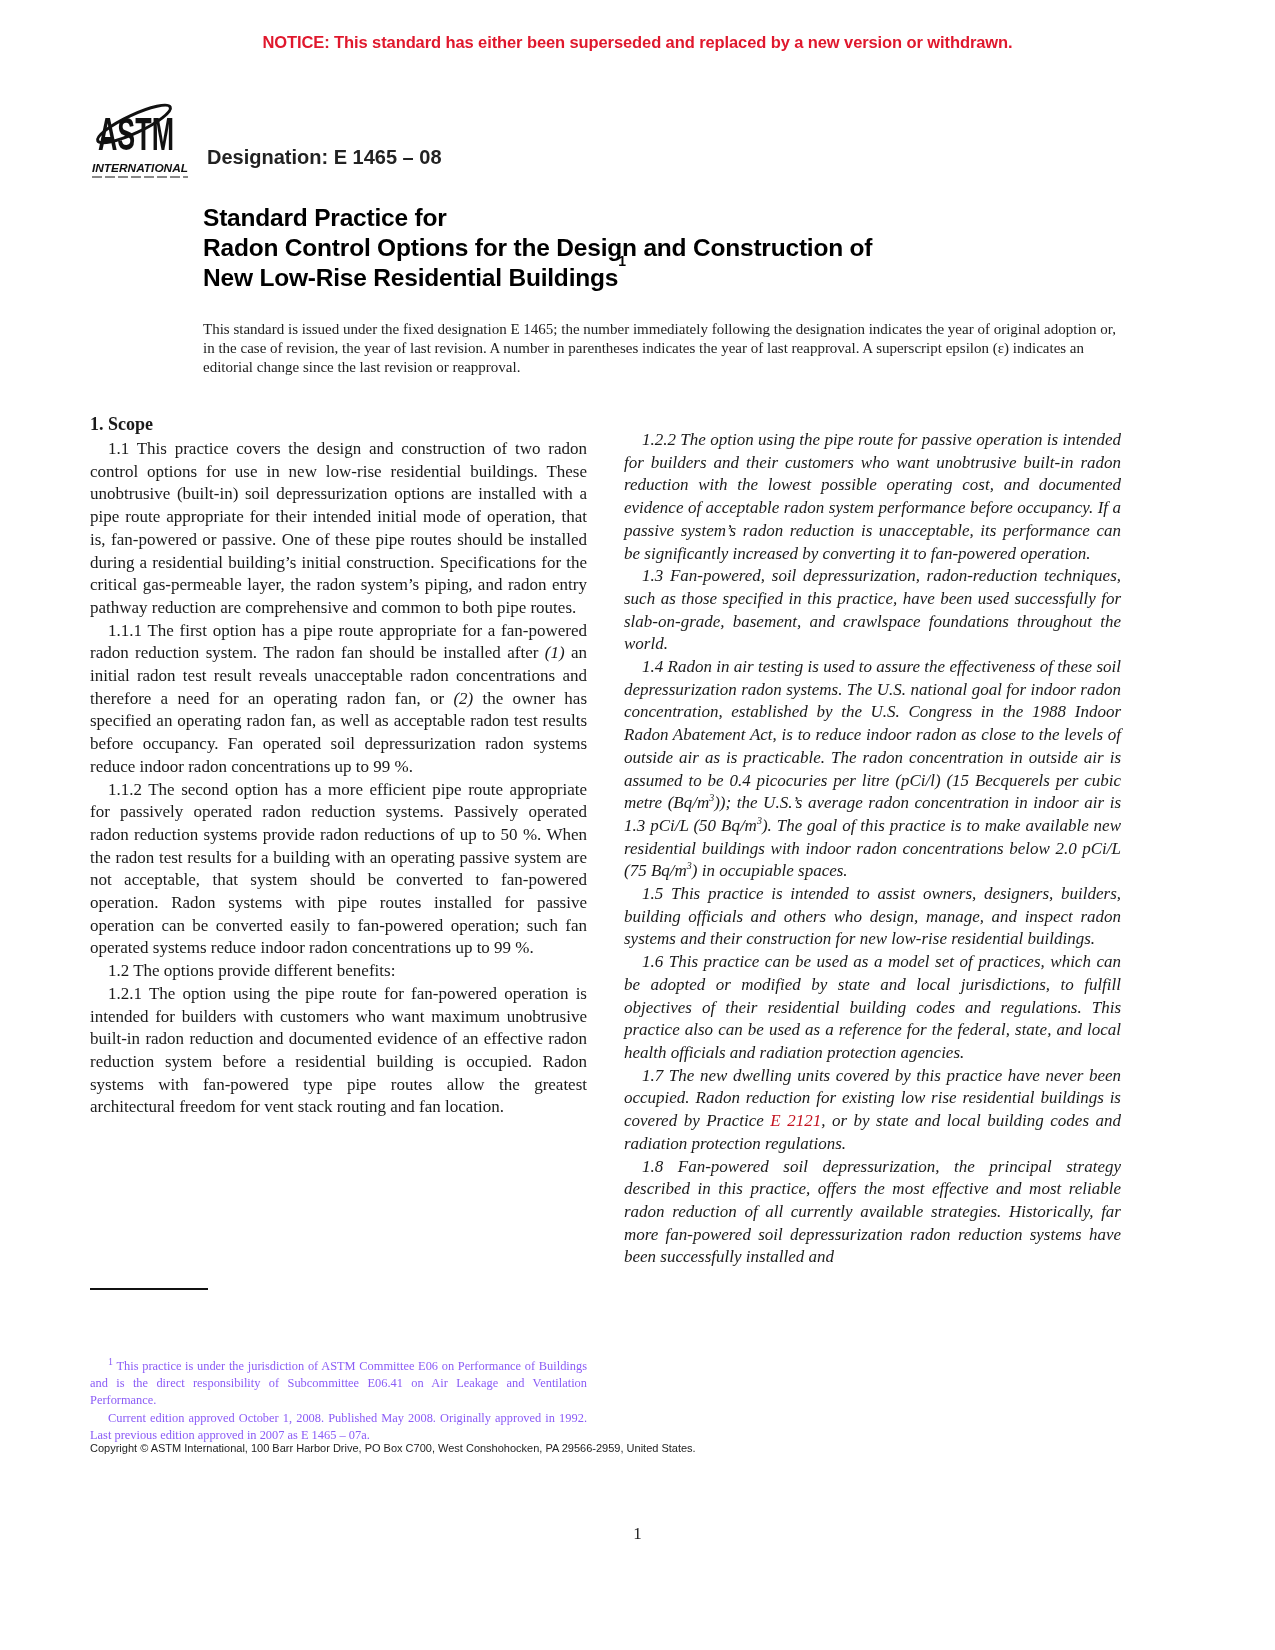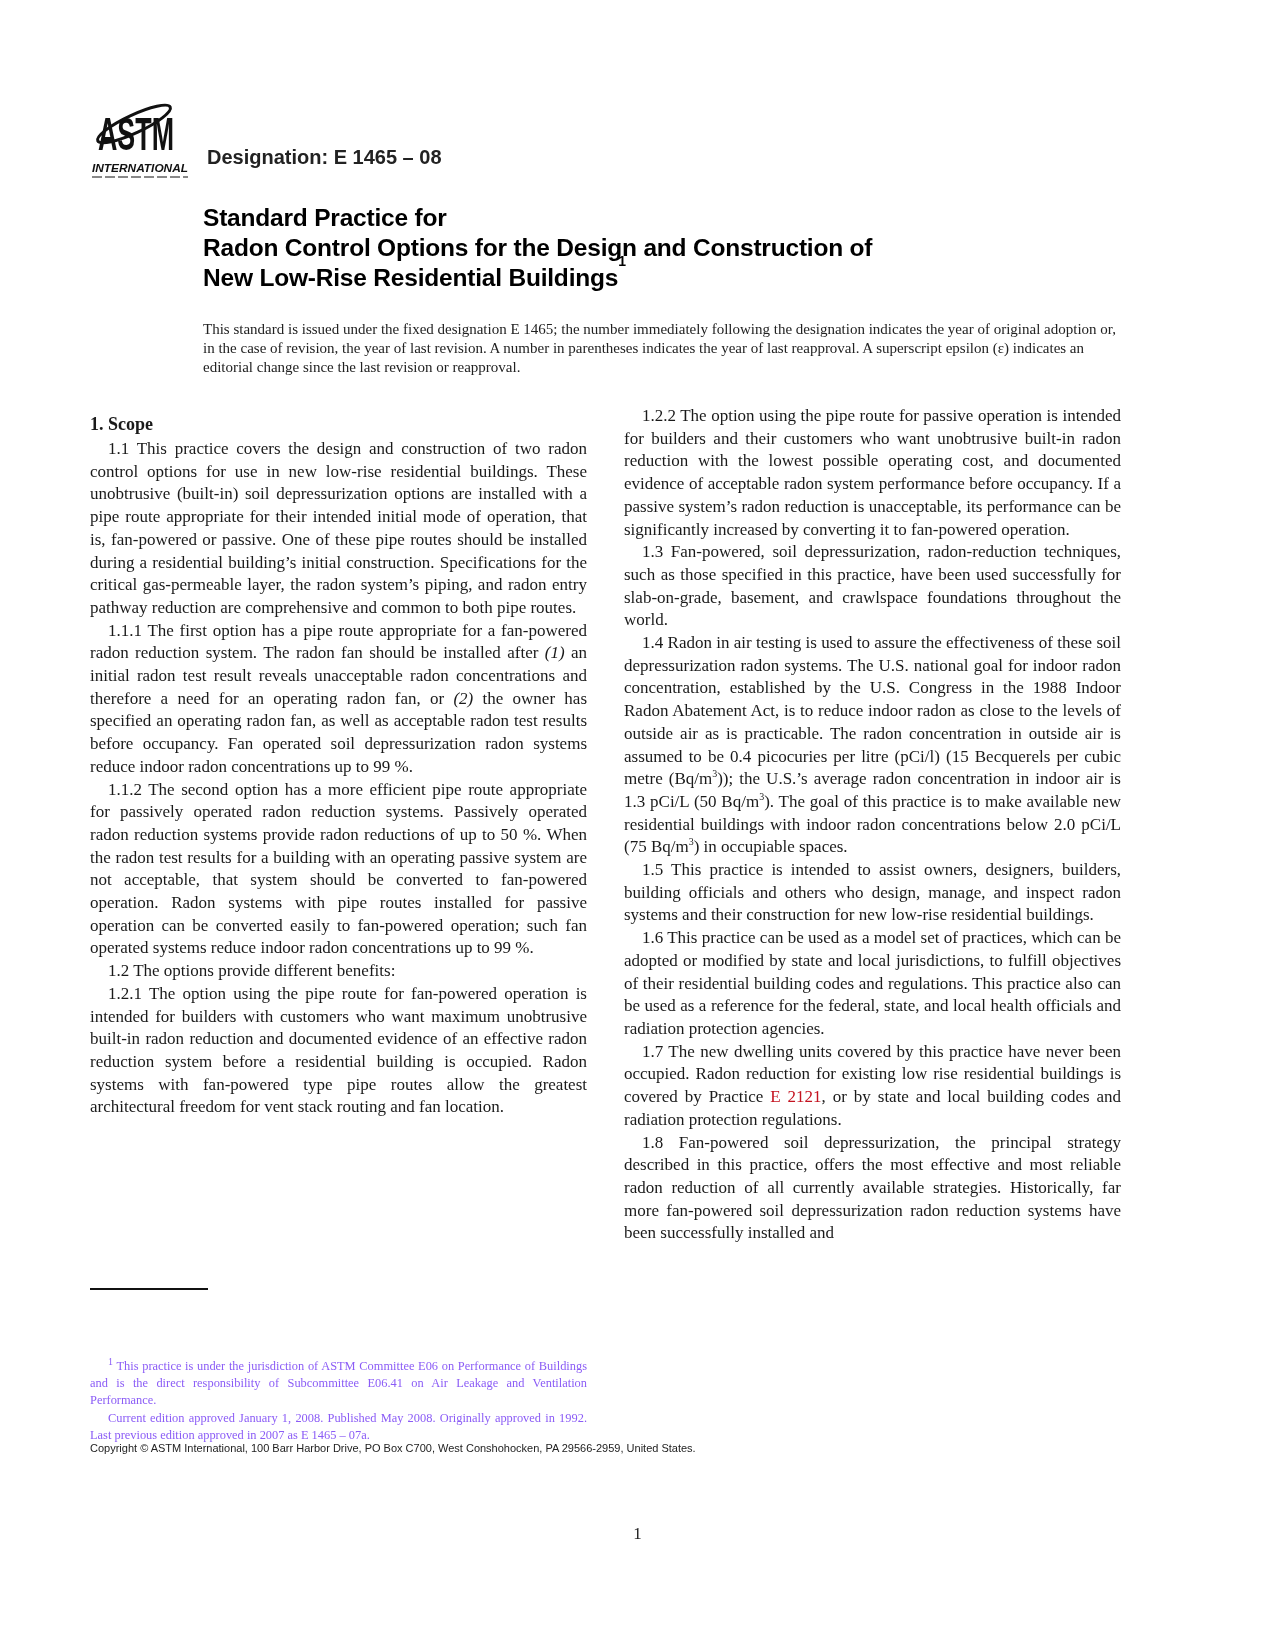--- a/index.html
+++ b/index.html
@@ -10,37 +10,38 @@
   .designation { position:absolute; left:207px; top:103px; font-family:"Liberation Sans", sans-serif; font-weight:bold;
                  font-size:20px; color:#222;margin-top:43px; }
   .title { position:absolute; left:203px; top:203px; font-family:"Liberation Sans", sans-serif; font-weight:bold;
            font-size:24.5px; line-height:30px; color:#000000; letter-spacing:-0.2px; }
   .title sup { font-size:14px; vertical-align:top; position:relative; top:-2px; }
   .issue-note { position:absolute; left:203px; top:320px; width:920px; font-family:"Liberation Serif", serif;
                 font-size:15px; line-height:19px; color:#222; }
   .col { position:absolute; font-family:"Liberation Serif", serif; font-size:17px; line-height:22.7px; color:#1a1a1a;
          text-align:justify; }
   .col-left { left:90px; top:413px; width:497px; }
-  .col-right { left:624px; top:405px; width:497px; }
+  .col-right { left:624px; top:429px; width:497px;font-style:italic; }
   .col p { margin:0; text-indent:18px; }
   .col h2 { margin:0 0 3px 0; font-size:18px; font-weight:bold; line-height:22px; }
   .link { color:#c4121f; }
   i { font-style:italic; }
   sup { font-size:10px; line-height:0; }
   .footrule { position:absolute; left:90px; top:1288px; width:118px; height:2px; background:#111; }
   .footnote { position:absolute; left:90px; top:1358px; width:497px; font-family:Liberation Serif, serif;
               font-size:12.4px; line-height:17.2px; text-align:justify; color:#8b5cf6; }
   .footnote p { margin:0; text-indent:18px; }
   .copyright { position:absolute; left:90px; top:1442px; font-family:"Liberation Sans", sans-serif; font-size:11px; color:#222; }
   .pagenum { position:absolute; left:0; width:1275px; top:1524px; text-align:center; font-family:"Liberation Serif", serif; font-size:17px; color:#222; }
 </style>
 </head>
 <body>
 
 <div class="notice">
+  <div>NOTICE: This standard has either been superseded and replaced by a new version or withdrawn.</div>
 </div>
 
 <div class="logo">
   <svg width="110" height="90" viewBox="0 0 110 90">
     <ellipse cx="44" cy="32" rx="40" ry="9" fill="none" stroke="#111" stroke-width="3" transform="rotate(-25 44 32)"></ellipse>
     <text x="8" y="58" font-family="Liberation Sans, sans-serif" font-weight="bold" font-size="34" fill="#111" textLength="76" lengthAdjust="spacingAndGlyphs" transform="scale(1,1.35) translate(0,-15)">ASTM</text>
     <text x="2" y="80" font-family="Liberation Sans, sans-serif" font-weight="bold" font-style="italic" font-size="10.5" fill="#111" textLength="96" lengthAdjust="spacingAndGlyphs">INTERNATIONAL</text>
     <line x1="2" y1="85" x2="98" y2="85" stroke="#111" stroke-width="1" stroke-dasharray="10,3"></line>
   </svg>
 </div>
@@ -70,17 +71,17 @@
   <p><span>1.4  Radon in air testing is used to assure the effectiveness of these soil depressurization radon systems. The U.S. national goal for indoor radon concentration, established by the U.S. Congress in the 1988 Indoor Radon Abatement Act, is to reduce indoor radon as close to the levels of outside air as is practicable. The radon concentration in outside air is assumed to be 0.4 picocuries per litre (pCi/l) (15 Becquerels per cubic metre (Bq/m</span><sup>3</sup><span>)); the U.S.’s average radon concentration in indoor air is 1.3 pCi/L (50 Bq/m</span><sup>3</sup><span>). The goal of this practice is to make available new residential buildings with indoor radon concentrations below 2.0 pCi/L (75 Bq/m</span><sup>3</sup><span>) in occupiable spaces.</span></p>
   <p>1.5  This practice is intended to assist owners, designers, builders, building officials and others who design, manage, and inspect radon systems and their construction for new low-rise residential buildings.</p>
   <p>1.6  This practice can be used as a model set of practices, which can be adopted or modified by state and local jurisdictions, to fulfill objectives of their residential building codes and regulations. This practice also can be used as a reference for the federal, state, and local health officials and radiation protection agencies.</p>
   <p><span>1.7  The new dwelling units covered by this practice have never been occupied. Radon reduction for existing low rise residential buildings is covered by Practice </span><span class="link">E 2121</span><span>, or by state and local building codes and radiation protection regulations.</span></p>
   <p>1.8  Fan-powered soil depressurization, the principal strategy described in this practice, offers the most effective and most reliable radon reduction of all currently available strategies. Historically, far more fan-powered soil depressurization radon reduction systems have been successfully installed and</p>
 </div>
 
 <div class="footrule"></div>
 <div class="footnote">
   <p><sup>1</sup><span> This practice is under the jurisdiction of ASTM Committee E06 on Performance of Buildings and is the direct responsibility of Subcommittee E06.41 on Air Leakage and Ventilation Performance.</span></p>
-  <p>Current edition approved January 1, 2008. Published May 2008. Originally approved in 1992. Last previous edition approved in 2007 as E 1465 – 07a.</p>
+  <p>Current edition approved October 1, 2008. Published May 2008. Originally approved in 1992. Last previous edition approved in 2007 as E 1465 – 07a.</p>
 </div>
 
 <div class="copyright">Copyright © ASTM International, 100 Barr Harbor Drive, PO Box C700, West Conshohocken, PA 29566-2959, United States.</div>
 <div class="pagenum">1</div>
 
 </body></html>

